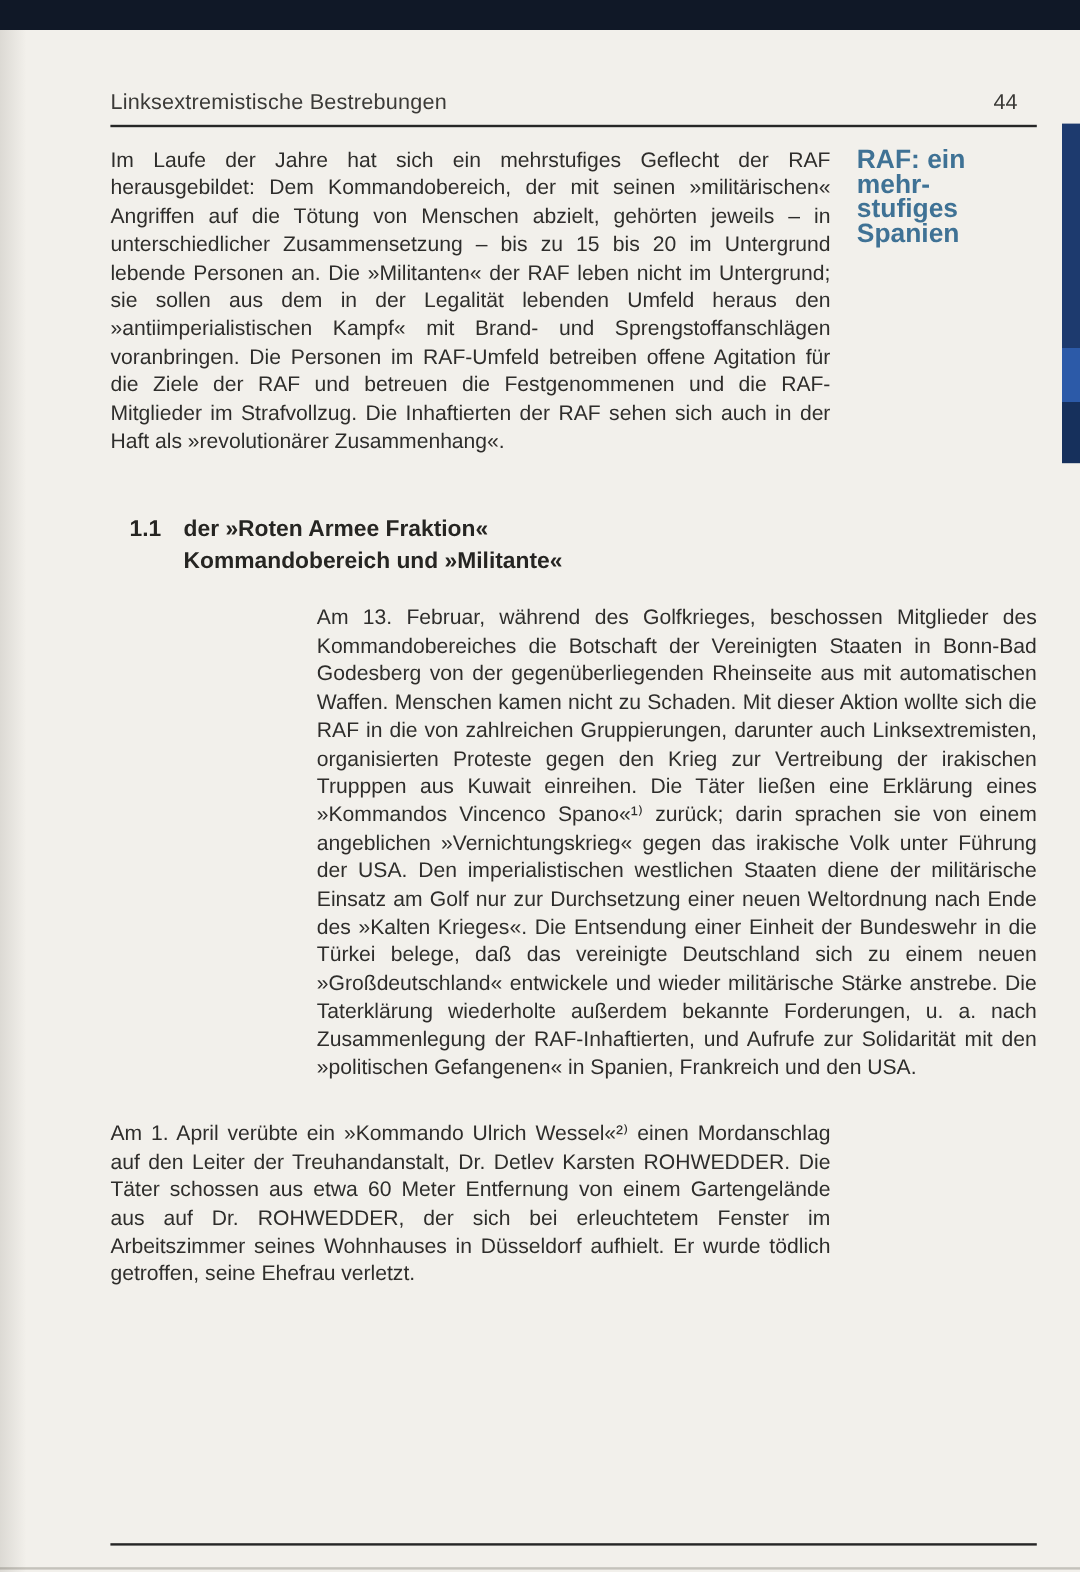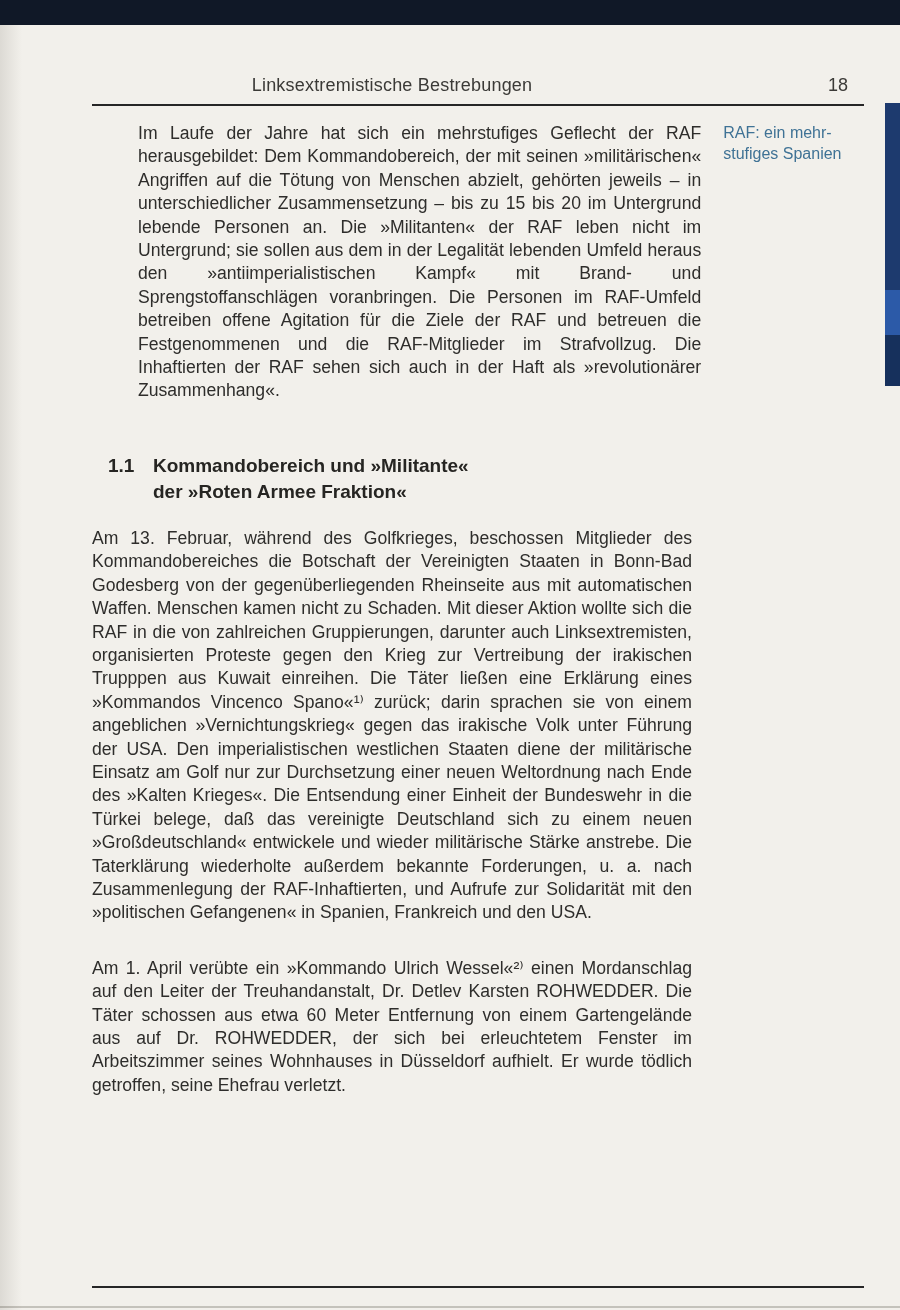--- a/index.html
+++ b/index.html
@@ -22,81 +22,81 @@
     position:absolute; top:103px; right:0; width:15px; height:283px;
     background:linear-gradient(to bottom,
       var(--tab_navy,#1d3a6e) 0%, var(--tab_navy,#1d3a6e) 66%,
       var(--tab_navy_light,#2c5aa8) 66%, var(--tab_navy_light,#2c5aa8) 82%,
       #16305c 82%, #16305c 100%);
   }
 
   .page-inner { position:absolute; top:25px; left:92px; width:772px; }
 
   .page-header { display:flex; align-items:baseline; margin-top:49px; font-size:18px; line-height:22px; color:#3b3a37; }
-  .ph-main { width:600px; text-align:center; letter-spacing:0.2px; }
+  .ph-main { width:600px; text-align:left; letter-spacing:0.2px; }
   .ph-note { flex:1; text-align:right; padding-right:16px; }
 
   .rule { height:2px; background:var(--rule,#262626); }
   .header-rule { margin-top:8px; }
   .bottom-rule { position:absolute; left:92px; top:1286px; width:772px; }
   .page-edge-bottom { position:absolute; left:0; right:0; bottom:2px; height:2px; background:rgba(60,55,45,0.25); }
 
   .row { display:flex; align-items:flex-start; }
   .main { width:600px; }
   .note {
     width:150px; margin-left:22px; padding-top:1px;
-    font-weight:400; font-size:16px; line-height:20.5px;
+    font-weight:700; font-size:22px; line-height:20.5px;
     color:var(--note_blue,#3f7295);
   }
   .note-line { display:block; }
 
   .body {
     font-size:17.6px; line-height:23.4px; text-align:justify;
     hyphens:auto; -webkit-hyphens:auto;
   }
 
-  .row-intro { margin-top:16px;margin-left:46px; }
+  .row-intro { margin-top:16px; }
 
   .section-heading { display:flex; margin-top:50px; font-size:19px; font-weight:700; line-height:26px; color:#262522; }
   .h-num { width:45px;margin-left:16px; }
   .h-line { display:block; }
 
   .row-kommando  { margin-top:24px; }
-  .row-botschaft { margin-top:22px; }
+  .row-botschaft { margin-top:22px;justify-content:flex-end; }
   .row-rohwedder { margin-top:32px;flex-direction:column; }
 </style>
 </head>
 <body>
 
 <div class="screen" lang="de">
 
   <div class="top-bar"></div>
   <div class="side-tab"></div>
 
   <div class="page-inner">
 
     <header class="page-header">
       <div class="ph-main">Linksextremistische Bestrebungen</div>
-      <div class="ph-note">18</div>
+      <div class="ph-note">44</div>
     </header>
     <div class="rule header-rule"></div>
 
     <section class="row row-intro">
       <p class="body main">Im Laufe der Jahre hat sich ein mehrstufiges Geflecht der RAF herausgebildet: Dem Kommandobereich, der mit seinen »militärischen« Angriffen auf die Tötung von Menschen abzielt, gehörten jeweils – in unterschiedlicher Zusammensetzung – bis zu 15 bis 20 im Untergrund lebende Personen an. Die »Militanten« der RAF leben nicht im Untergrund; sie sollen aus dem in der Legalität lebenden Umfeld heraus den »antiimperialistischen Kampf« mit Brand- und Sprengstoffanschlägen voranbringen. Die Personen im RAF-Umfeld betreiben offene Agitation für die Ziele der RAF und betreuen die Festgenommenen und die RAF-Mitglieder im Strafvollzug. Die Inhaftierten der RAF sehen sich auch in der Haft als »revolutionärer Zusammenhang«.</p>
       <aside class="note">
         <span class="note-line">RAF: ein mehr-</span>
         <span class="note-line">stufiges Spanien</span>
       </aside>
     </section>
 
     <h2 class="section-heading">
       <span class="h-num">1.1</span>
       <span class="h-lines">
+        <span class="h-line">der »Roten Armee Fraktion«</span>
         <span class="h-line">Kommandobereich und »Militante«</span>
-        <span class="h-line">der »Roten Armee Fraktion«</span>
       </span>
     </h2>
 
 
     <section class="row row-botschaft">
       <p class="body main">Am 13. Februar, während des Golfkrieges, beschossen Mitglieder des Kommandobereiches die Botschaft der Vereinigten Staaten in Bonn-Bad Godesberg von der gegenüberliegenden Rheinseite aus mit automatischen Waffen. Menschen kamen nicht zu Schaden. Mit dieser Aktion wollte sich die RAF in die von zahlreichen Gruppierungen, darunter auch Linksextremisten, organisierten Proteste gegen den Krieg zur Vertreibung der irakischen Trupppen aus Kuwait einreihen. Die Täter ließen eine Erklärung eines »Kommandos Vincenco Spano«¹⁾ zurück; darin sprachen sie von einem angeblichen »Vernichtungskrieg« gegen das irakische Volk unter Führung der USA. Den imperialistischen westlichen Staaten diene der militärische Einsatz am Golf nur zur Durchsetzung einer neuen Weltordnung nach Ende des »Kalten Krieges«. Die Entsendung einer Einheit der Bundeswehr in die Türkei belege, daß das vereinigte Deutschland sich zu einem neuen »Großdeutschland« entwickele und wieder militärische Stärke anstrebe. Die Taterklärung wiederholte außerdem bekannte Forderungen, u. a. nach Zusammenlegung der RAF-Inhaftierten, und Aufrufe zur Solidarität mit den »politischen Gefangenen« in Spanien, Frankreich und den USA.</p>
     </section>
 
     <section class="row row-rohwedder">
       <p class="body main">Am 1. April verübte ein »Kommando Ulrich Wessel«²⁾ einen Mordanschlag auf den Leiter der Treuhandanstalt, Dr. Detlev Karsten ROHWEDDER. Die Täter schossen aus etwa 60 Meter Entfernung von einem Gartengelände aus auf Dr. ROHWEDDER, der sich bei erleuchtetem Fenster im Arbeitszimmer seines Wohnhauses in Düsseldorf aufhielt. Er wurde tödlich getroffen, seine Ehefrau verletzt.</p>

